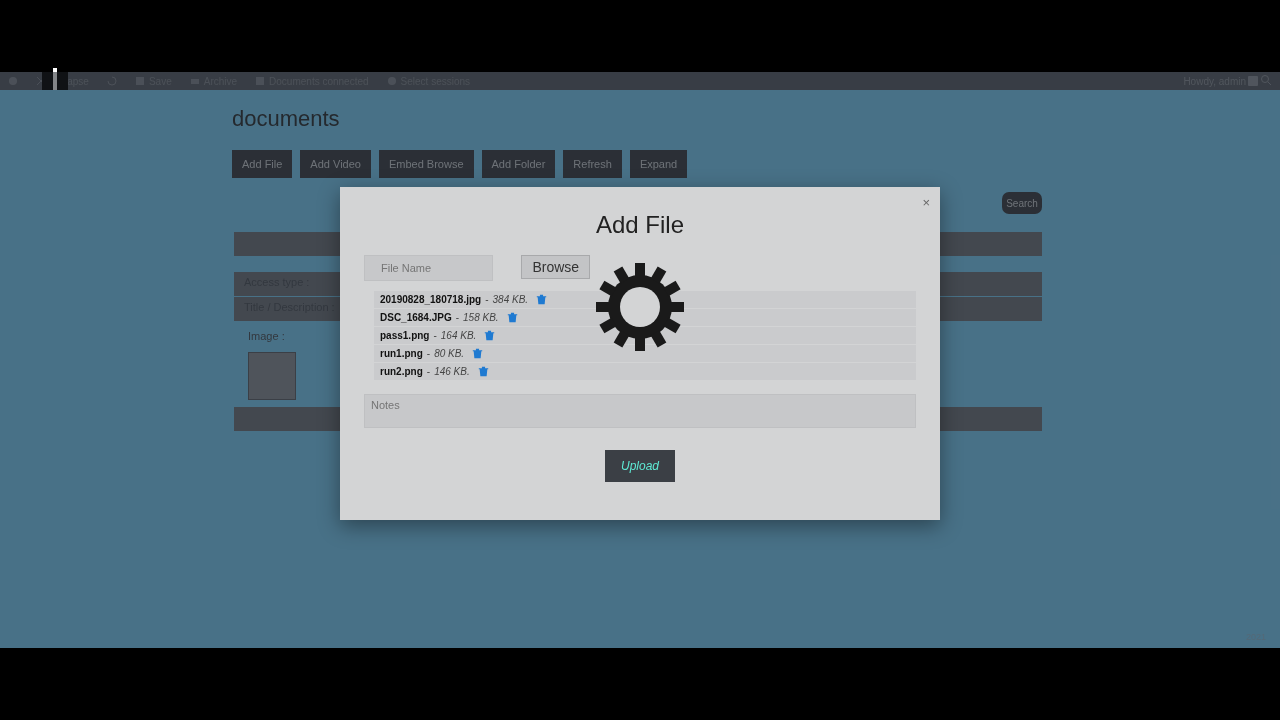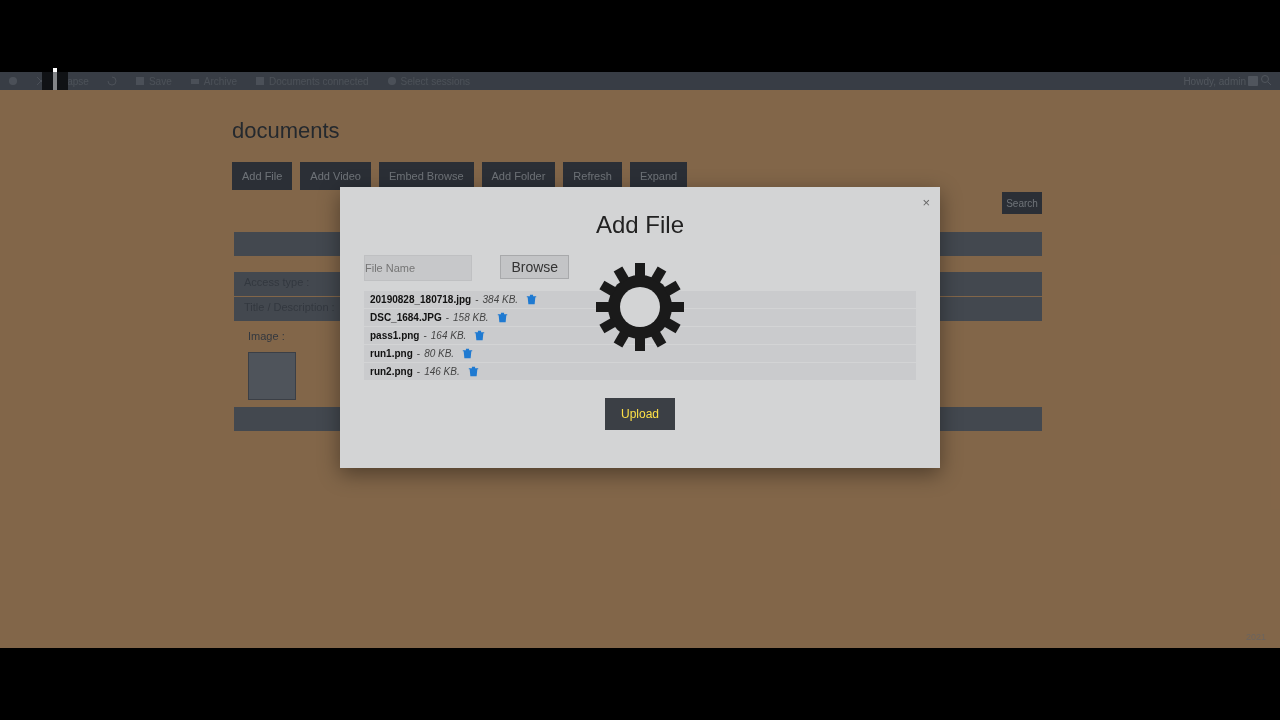--- a/index.html
+++ b/index.html
@@ -13,53 +13,53 @@
   .toolbar-item svg { width: 10px; height: 10px; fill: #8f96a0; }
   .toolbar-right { margin-left: auto; display: flex; align-items: center; gap: 2px; }
   .toolbar-right svg { width: 12px; height: 12px; fill: #8f96a0; }
   .toolbar-square { width: 10px; height: 10px; background: #8f96a0; border-radius: 1px; }
 
   .slider-widget { position: absolute; top: -8px; left: 42px; width: 26px; height: 66px; background: #000; color: #fff; display: flex; flex-direction: column; align-items: center; padding-top: 4px; }
   .slider-track { width: 4px; height: 34px; background: #fff; position: relative; }
   .slider-thumb { position: absolute; bottom: 0; left: -2px; width: 8px; height: 6px; background: #d0d0d0; border: 1px solid #888; }
   .slider-label { font-size: 9px; margin-top: 6px; }
 
-  .page-content { position: absolute; top: 18px; left: 0; right: 0; bottom: 0; background: #fdba74; padding: 28px 232px 0 232px; color: #2e3338; }
+  .page-content { position: absolute; top: 18px; left: 0; right: 0; bottom: 0; background: #7dd3fc; padding: 16px 232px 0 232px; color: #2e3338; }
   .page-title { font-size: 22px; font-weight: 300; margin-bottom: 18px; }
   .page-buttons { display: flex; gap: 8px; margin-bottom: 30px; }
   .page-btn { background: #3c4149; color: #cfd4da; font-size: 11px; padding: 8px 10px; border: none; }
-  .search-right { position: absolute; top: 120px; right: 238px; width: 40px; height: 22px; background: #3c4149; color: #cfd4da; font-size: 10px; display: flex; align-items: center; justify-content: center; }
+  .search-right { position: absolute; top: 120px; right: 238px; width: 40px; height: 22px; background: #3c4149; color: #cfd4da; font-size: 10px; display: flex; align-items: center; justify-content: center; border-radius: 7px; }
   .bg-table-head, .bg-row1, .bg-row2, .bg-band, .bg-title-row { position: absolute; left: 234px; right: 238px; background: #727881; height: 24px; }
   .bg-table-head { top: 160px; }
   .bg-row1 { top: 200px; color: #4d545d; font-size: 11px; padding: 4px 10px; }
   .bg-title-row { top: 225px; color: #4d545d; font-size: 11px; padding: 4px 10px; }
   .bg-band { top: 335px; height: 24px; }
   .bg-image-label { position: absolute; top: 258px; left: 248px; color: #4d545d; font-size: 11px; }
   .bg-thumb { position: absolute; top: 280px; left: 248px; width: 48px; height: 48px; background: #8d939b; border: 1px solid #5f656e; }
 
   .overlay { position: absolute; inset: 0; background: rgba(30,33,38,0.55); }
 
   .modal { position: absolute; top: 115px; left: 340px; width: 600px; background: #d3d4d5; box-shadow: 0 6px 20px rgba(0,0,0,0.4); padding-bottom: 22px; }
   .modal-close { position: absolute; top: 8px; right: 10px; font-size: 13px; color: #666; cursor: pointer; font-family: Arial; }
   .modal-title { text-align: center; font-size: 24px; font-weight: 400; color: #222; padding: 24px 0 16px 0; }
 
-  .field-input { margin: 0 0 10px 24px; width: 108px; background: #c7c8ca; border: 1px solid #bfc0c2; padding: 6px 0; font-size: 11px; color: #666; }
+  .field-input { margin: 0 0 10px 24px; width: 129px; background: #c7c8ca; border: 1px solid #bfc0c2; padding: 6px 16px; font-size: 11px; color: #666; }
   .browse-btn { margin: 0 0 6px 24px; background: #c3c4c6; border: 1px solid #a8a9ab; padding: 3px 10px; font-size: 14px; color: #333; cursor: pointer; }
 
-  .file-list { margin: 0 24px 8px 24px; }
+  .file-list { margin: 0 24px 8px 34px; }
   .file-row { background: #cacbcd; margin-bottom: 1px; padding: 3px 6px; display: flex; align-items: center; font-size: 10px; gap: 4px; }
   .file-name { font-weight: bold; color: #111; }
   .file-sep { color: #444; }
   .file-size { color: #444; font-style: italic; }
   .trash-icon { width: 11px; height: 11px; margin-left: 4px; cursor: pointer; }
   .trash-icon svg { width: 11px; height: 11px; fill: #1f7ad1; }
 
   .notes-field { margin: 6px 24px 0 24px; background: #c7c8ca; border: 1px solid #bfc0c2; height: 34px; padding: 4px 6px; font-size: 11px; color: #666; resize: none; width: calc(100% - 48px); font-family: inherit; }
 
-  .upload-btn { display: block; margin: 18px auto 16px auto; background: #3b3f45; color: #fde047; border: none; padding: 9px 16px; font-size: 12px; cursor: pointer; }
+  .upload-btn { display: block; margin: 18px auto 16px auto; background: #3b3f45; color: #5eead4; border: none; padding: 9px 16px; font-size: 12px; cursor: pointer; font-style: italic; }
 
   .gear-spinner { position: absolute; top: 70px; left: 50%; transform: translateX(-50%); width: 100px; height: 100px; }
   .gear-spinner svg { width: 100px; height: 100px; }
 
   .corner-text { position: absolute; bottom: 78px; right: 14px; font-size: 9px; color: #5c636c; opacity: .6; }
 </style>
 </head>
 <body>
 
 <div class="letterbox-top"></div>
@@ -214,19 +214,20 @@
       <div class="file-row">
         <span class="file-name">run2.png</span>
         <span class="file-sep">-</span>
         <span class="file-size">146 KB.</span>
         <span class="trash-icon"><svg viewBox="0 0 12 14">
               <path d="M1 3h10l-1 10H2zM4 1h4v2H4zM0 3h12v1H0z"></path>
             </svg></span>
       </div>
     </div>
 
+    <textarea class="notes-field" placeholder="Notes" style=""></textarea>
 
     <button class="upload-btn">Upload</button>
   </div>
 
 </div>
 
 <div class="corner-text">2021</div>
 
 </body></html>

